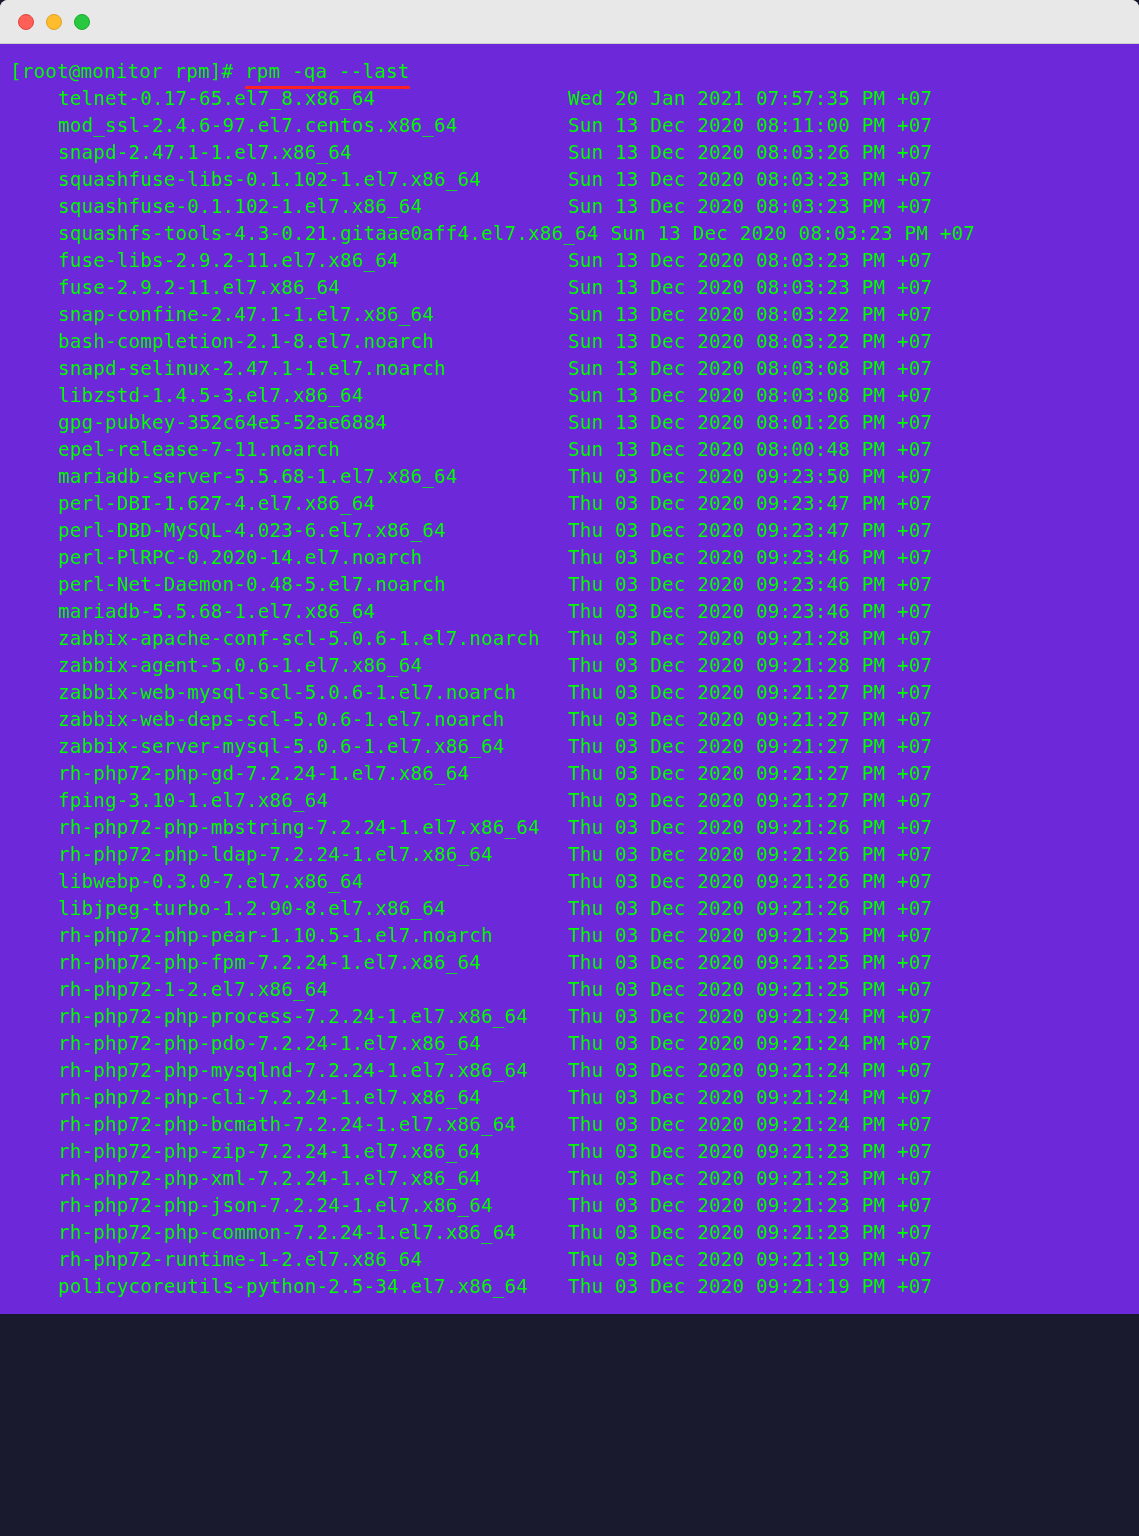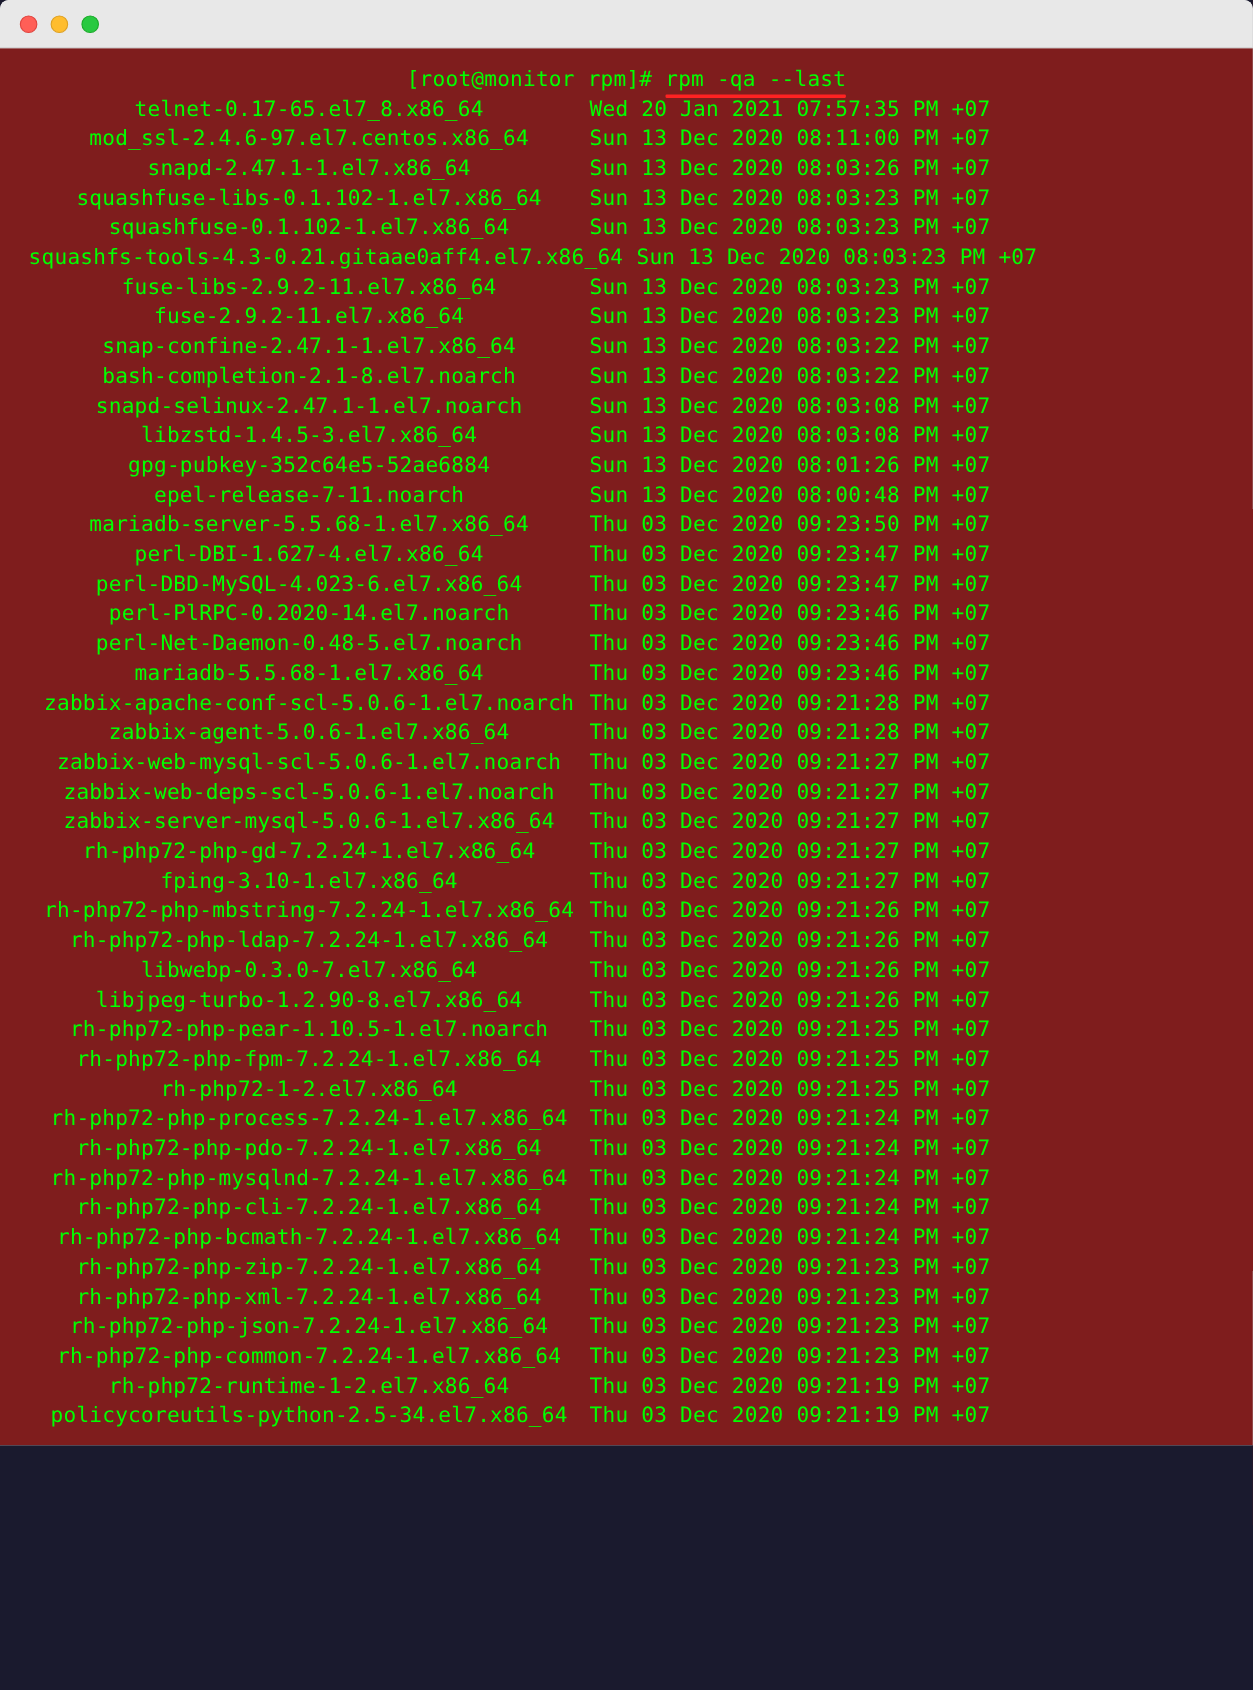--- a/index.html
+++ b/index.html
@@ -31,29 +31,28 @@
     }
     .traffic-light {
       width: 16px;
       height: 16px;
       border-radius: 50%;
     }
     .traffic-light.close { background: #ff5f57; border: 1px solid #e0443e; }
     .traffic-light.minimize { background: #ffbd2e; border: 1px solid #dea123; }
     .traffic-light.maximize { background: #28c940; border: 1px solid #1aab29; }
     .terminal {
-      background: #7f1d1d;
+      background: #6d28d9;
       color: #00ff00;
       font-size: 19.2px;
       line-height: 27px;
-      padding: 14px 26px;
+      padding: 14px 10px;
       white-space: pre;
       font-family: 'Menlo', 'Monaco', 'Consolas', monospace;
       letter-spacing: 0.2px;
-      text-align: center;
     }
     .prompt-line {
       color: #00ff00;
     }
     .prompt-text {
       color: #00ff00;
     }
     .command {
       color: #00ff00;
       position: relative;
@@ -63,20 +62,21 @@
       position: absolute;
       bottom: -4px;
       left: 0;
       height: 3px;
       background: #ff2222;
       width: 100%;
       border-radius: 1px;
     }
     .row {
       display: flex;
+      margin-left: 48px;
     }
     .pkg {
       display: inline-block;
       min-width: 510px;
       color: #00ff00;
     }
     .date {
       color: #00ff00;
     }
   </style>

